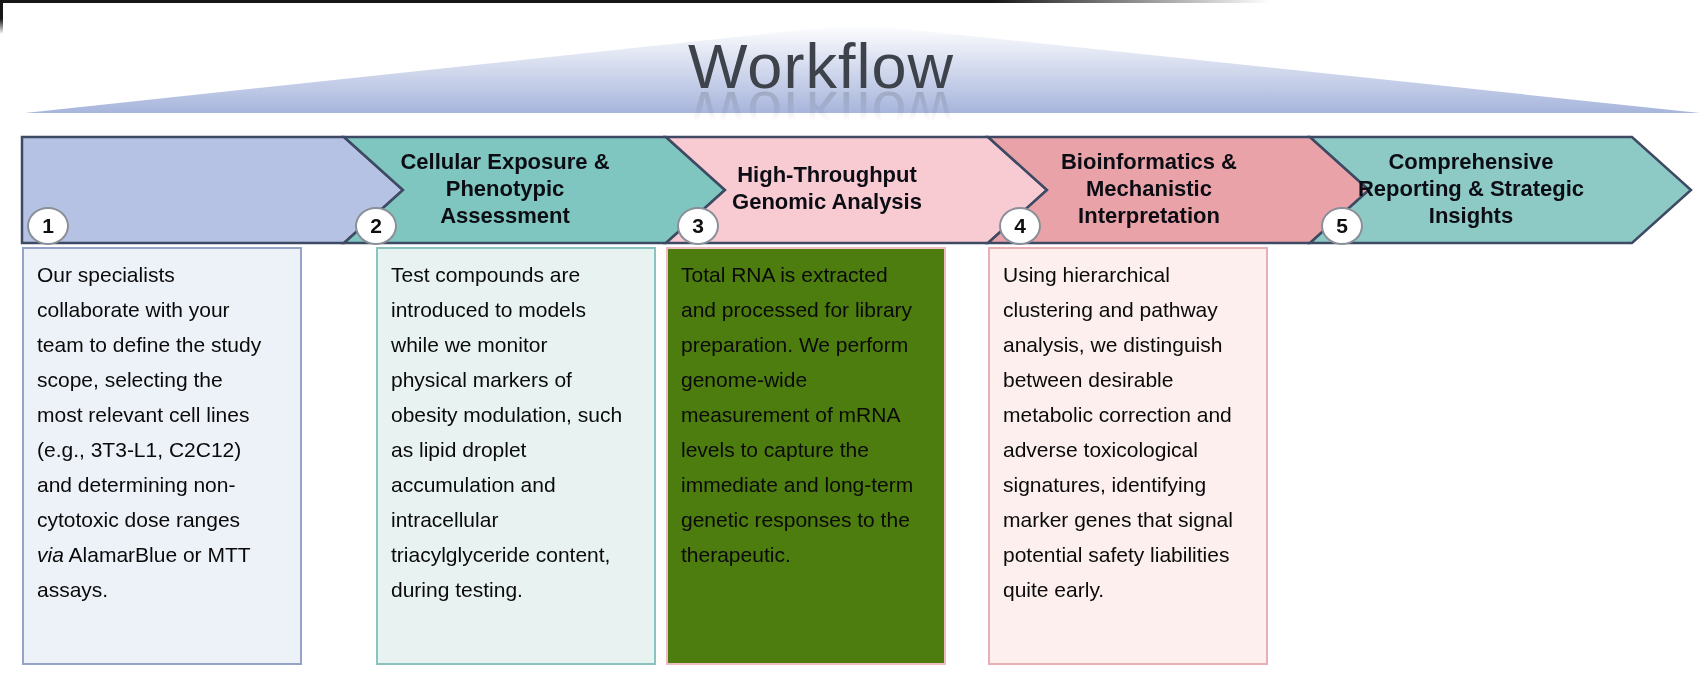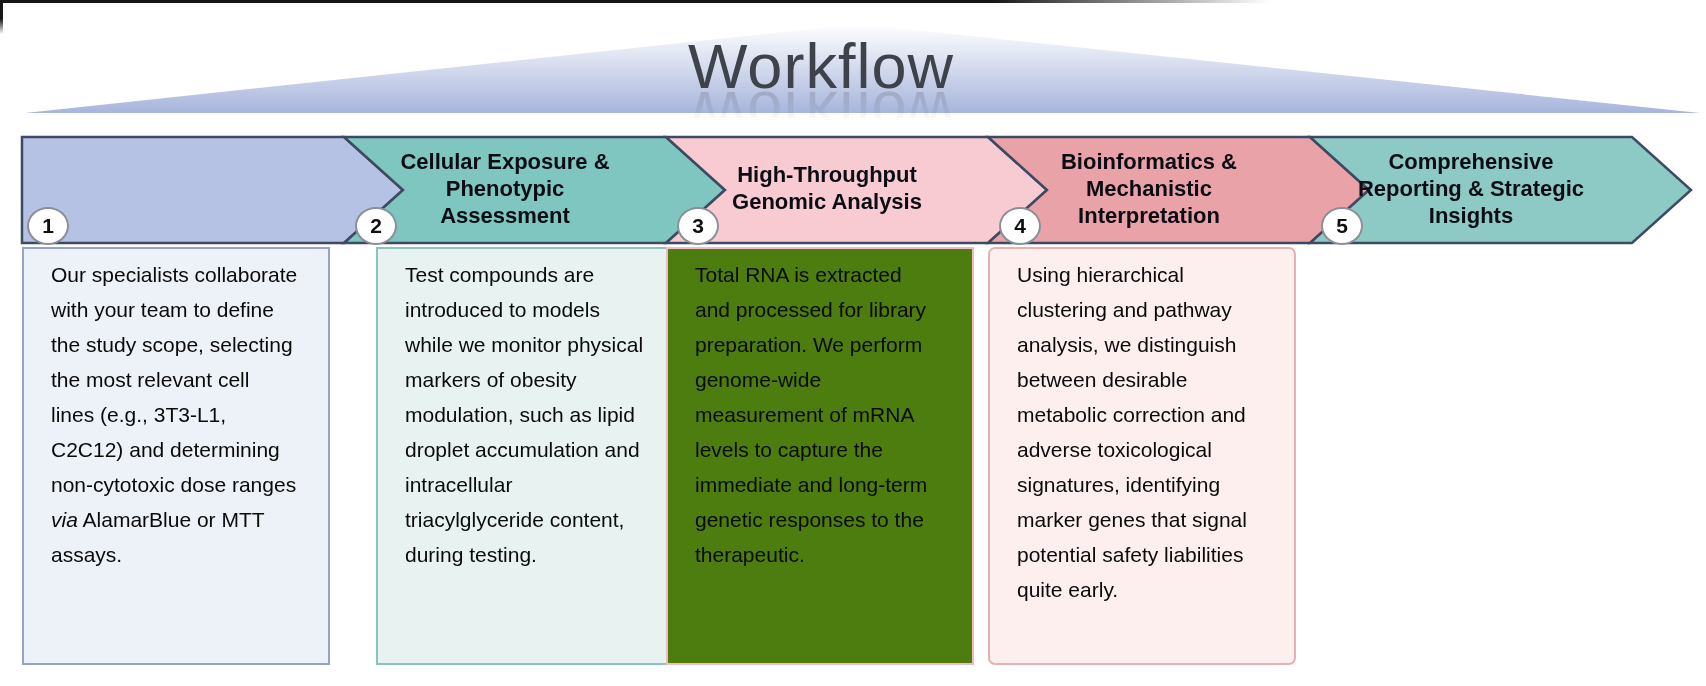--- a/index.html
+++ b/index.html
@@ -38,23 +38,23 @@
   
   .num-circle{
     position:absolute;width:42px;height:38px;border-radius:50%;
     background:#ffffff;border:2px solid #8a8f98;box-sizing:border-box;
     display:flex;align-items:center;justify-content:center;
     font-size:21px;font-weight:700;color:#101010;
     transform:translate(-50%,-50%);
   }
   
   .desc-box{
-    position:absolute;top:247px;height:418px;width:308px;
+    position:absolute;top:247px;height:418px;width:280px;
     border:2px solid;box-sizing:border-box;
-    padding:8px 30px 0 27px;
+    padding:8px 30px 0 13px;
     font-size:21px;line-height:35px;color:#0a0a0a;
   }
 </style>
 </head>
 <body>
 
 <div id="stage">
 
   <div class="frame-top"></div>
   <div class="frame-left"></div>
@@ -88,15 +88,15 @@
 
   <div class="num-circle" style="left:48px;top:226px">1</div>
   <div class="num-circle" style="left:376px;top:226px">2</div>
   <div class="num-circle" style="left:698px;top:226px">3</div>
   <div class="num-circle" style="left:1020px;top:226px">4</div>
   <div class="num-circle" style="left:1342px;top:226px">5</div>
 
   <div class="desc-box" style="left: 22px; background: rgb(237, 241, 248); border-color: rgb(149, 163, 200);"><span>Our specialists collaborate with your team to define the study scope, selecting the most relevant cell lines (e.g., 3T3-L1, C2C12) and determining non-cytotoxic dose ranges </span><span style="font-style: italic;">via</span><span> AlamarBlue or MTT assays.</span></div>
   <div class="desc-box" style="left: 344px; background: rgb(232, 243, 241); border-color: rgb(138, 196, 190); margin-left: 32px;"><span>Test compounds are introduced to models while we monitor physical markers of obesity modulation, such as lipid droplet accumulation and intracellular triacylglyceride content, during testing.</span></div>
   <div class="desc-box" style="left: 666px; background: #4d7c0f; border-color: rgb(240, 188, 195);"><span>Total RNA is extracted and processed for library preparation. We perform genome-wide measurement of mRNA levels to capture the immediate and long-term genetic responses to the therapeutic.</span></div>
-  <div class="desc-box" style="left: 988px; background: rgb(252, 239, 238); border-color: rgb(232, 176, 180); border-radius: 7px;"><span>Using hierarchical clustering and pathway analysis, we distinguish between desirable metabolic correction and adverse toxicological signatures, identifying marker genes that signal potential safety liabilities quite early.</span></div>
+  <div class="desc-box" style="left: 988px; background: rgb(252, 239, 238); border-color: rgb(232, 176, 180);"><span>Using hierarchical clustering and pathway analysis, we distinguish between desirable metabolic correction and adverse toxicological signatures, identifying marker genes that signal potential safety liabilities quite early.</span></div>
 
 </div>
 
 </body></html>

